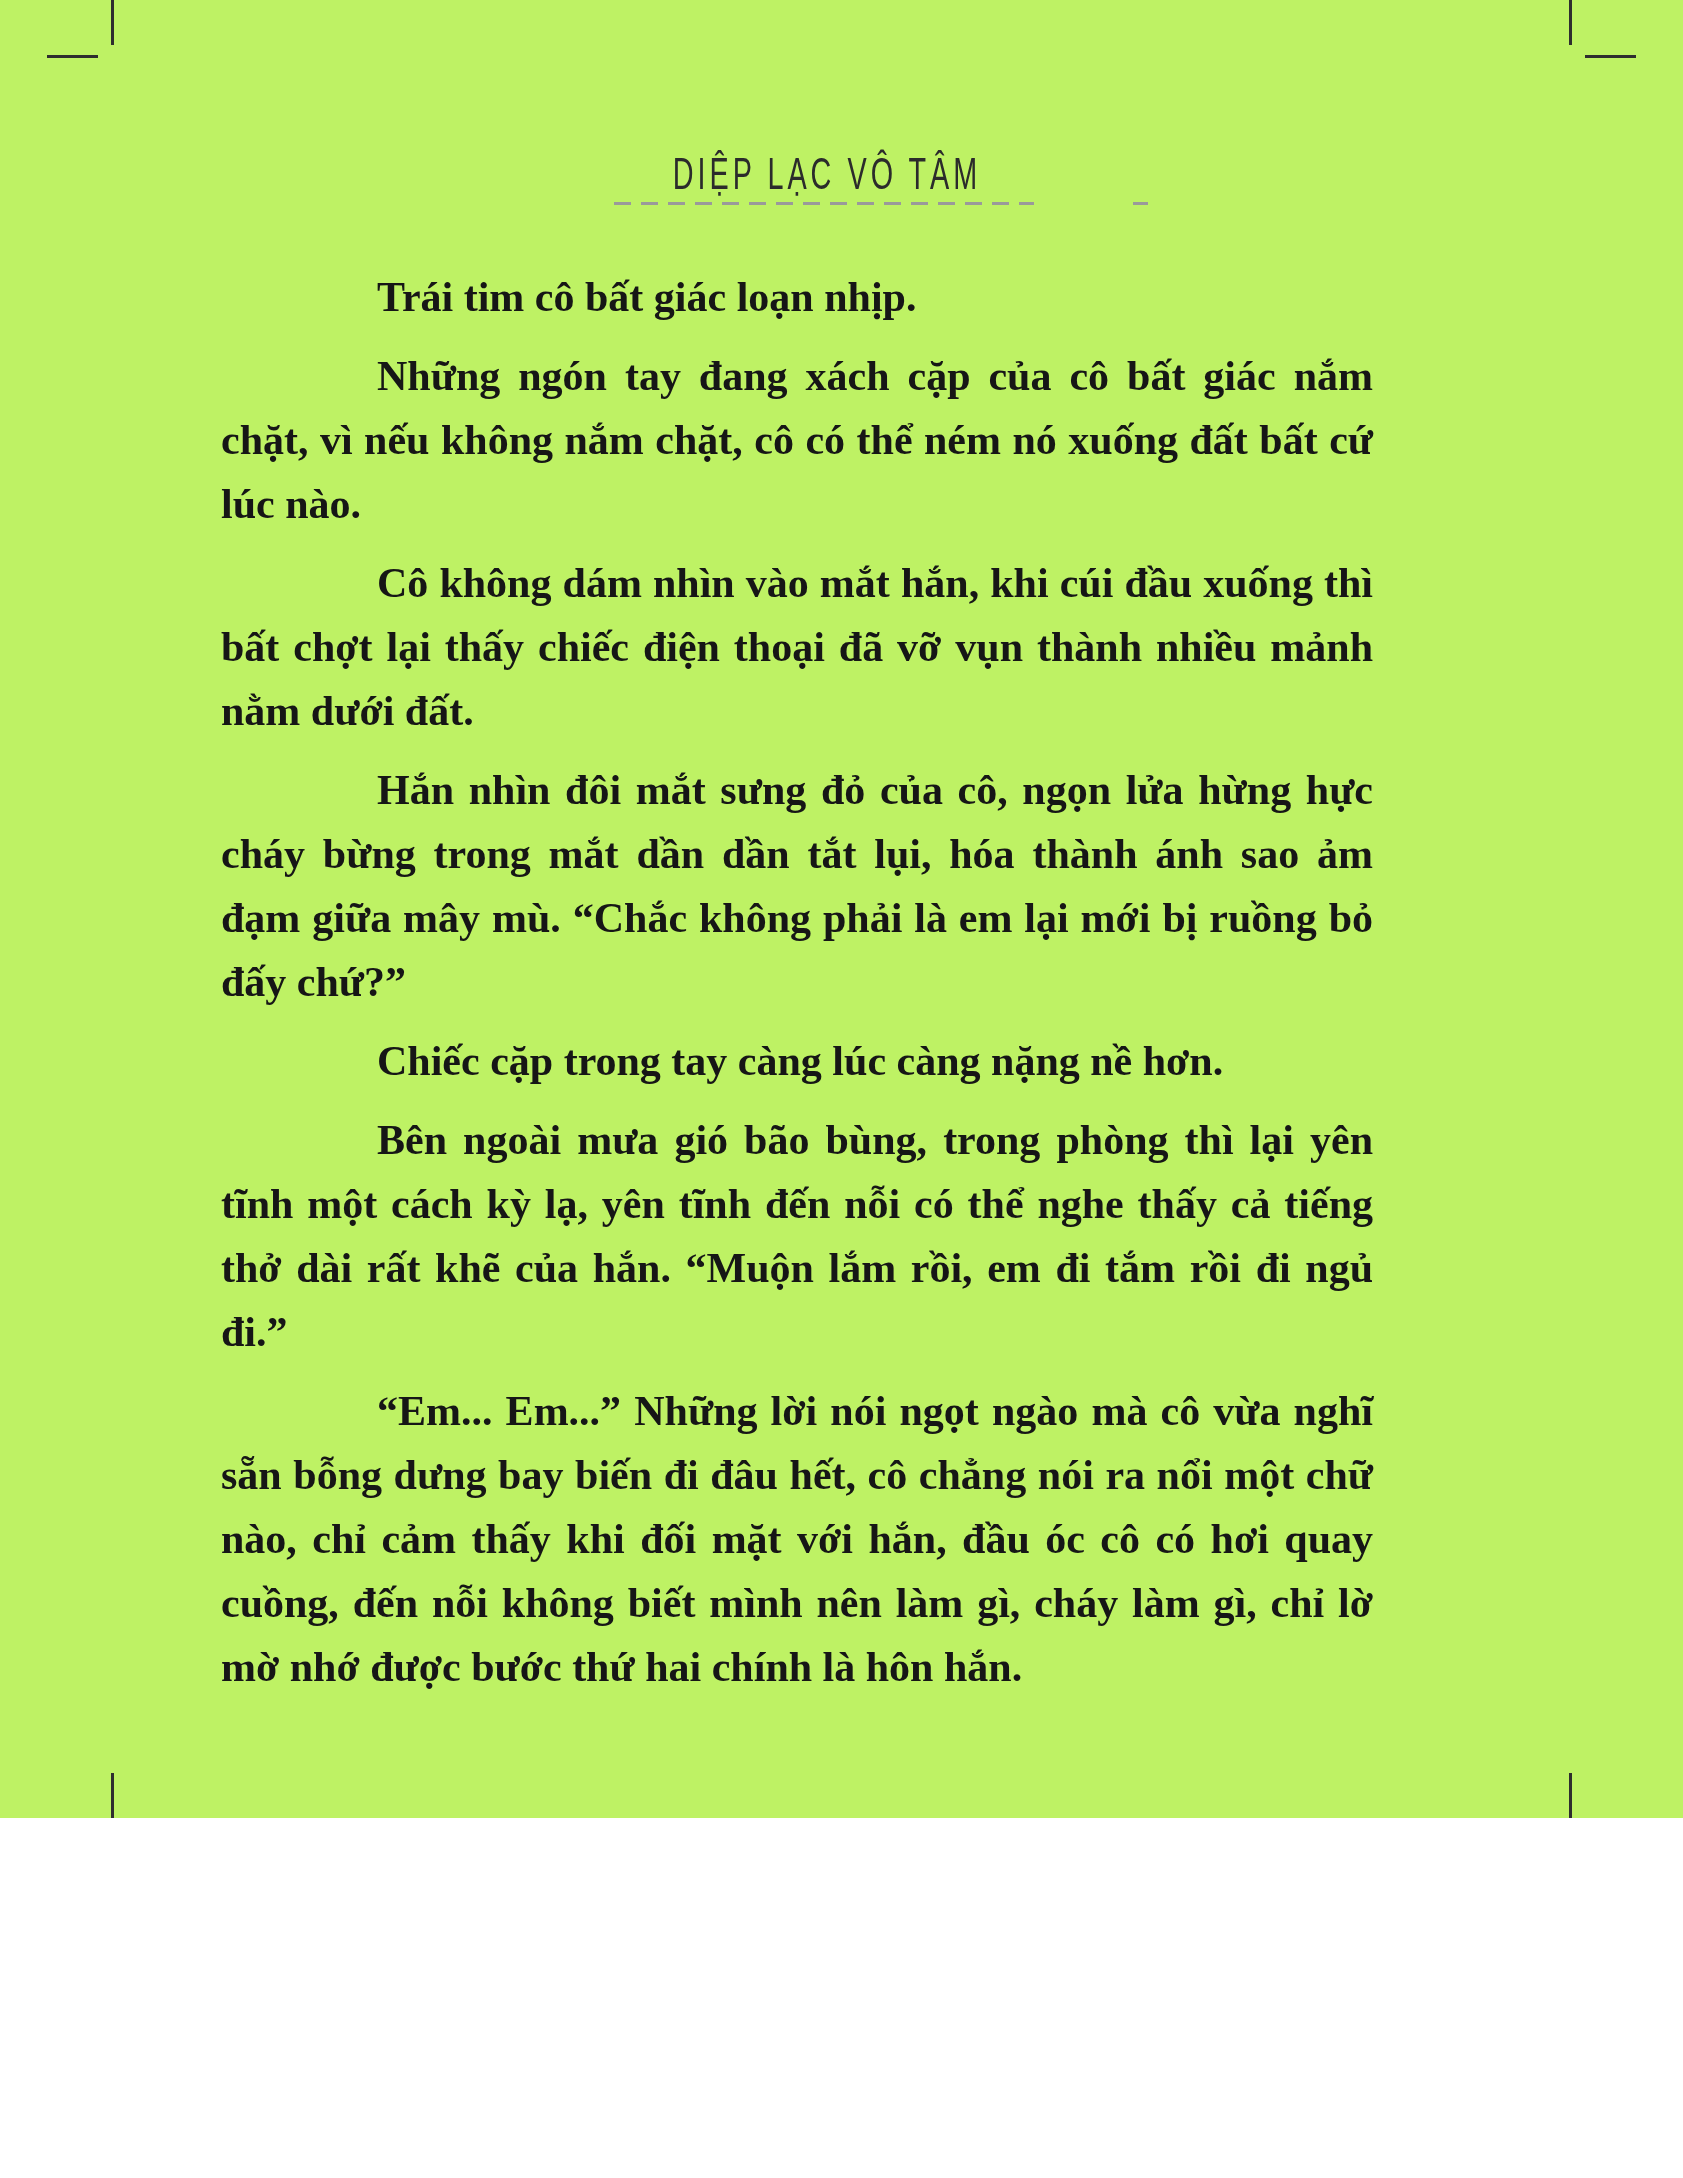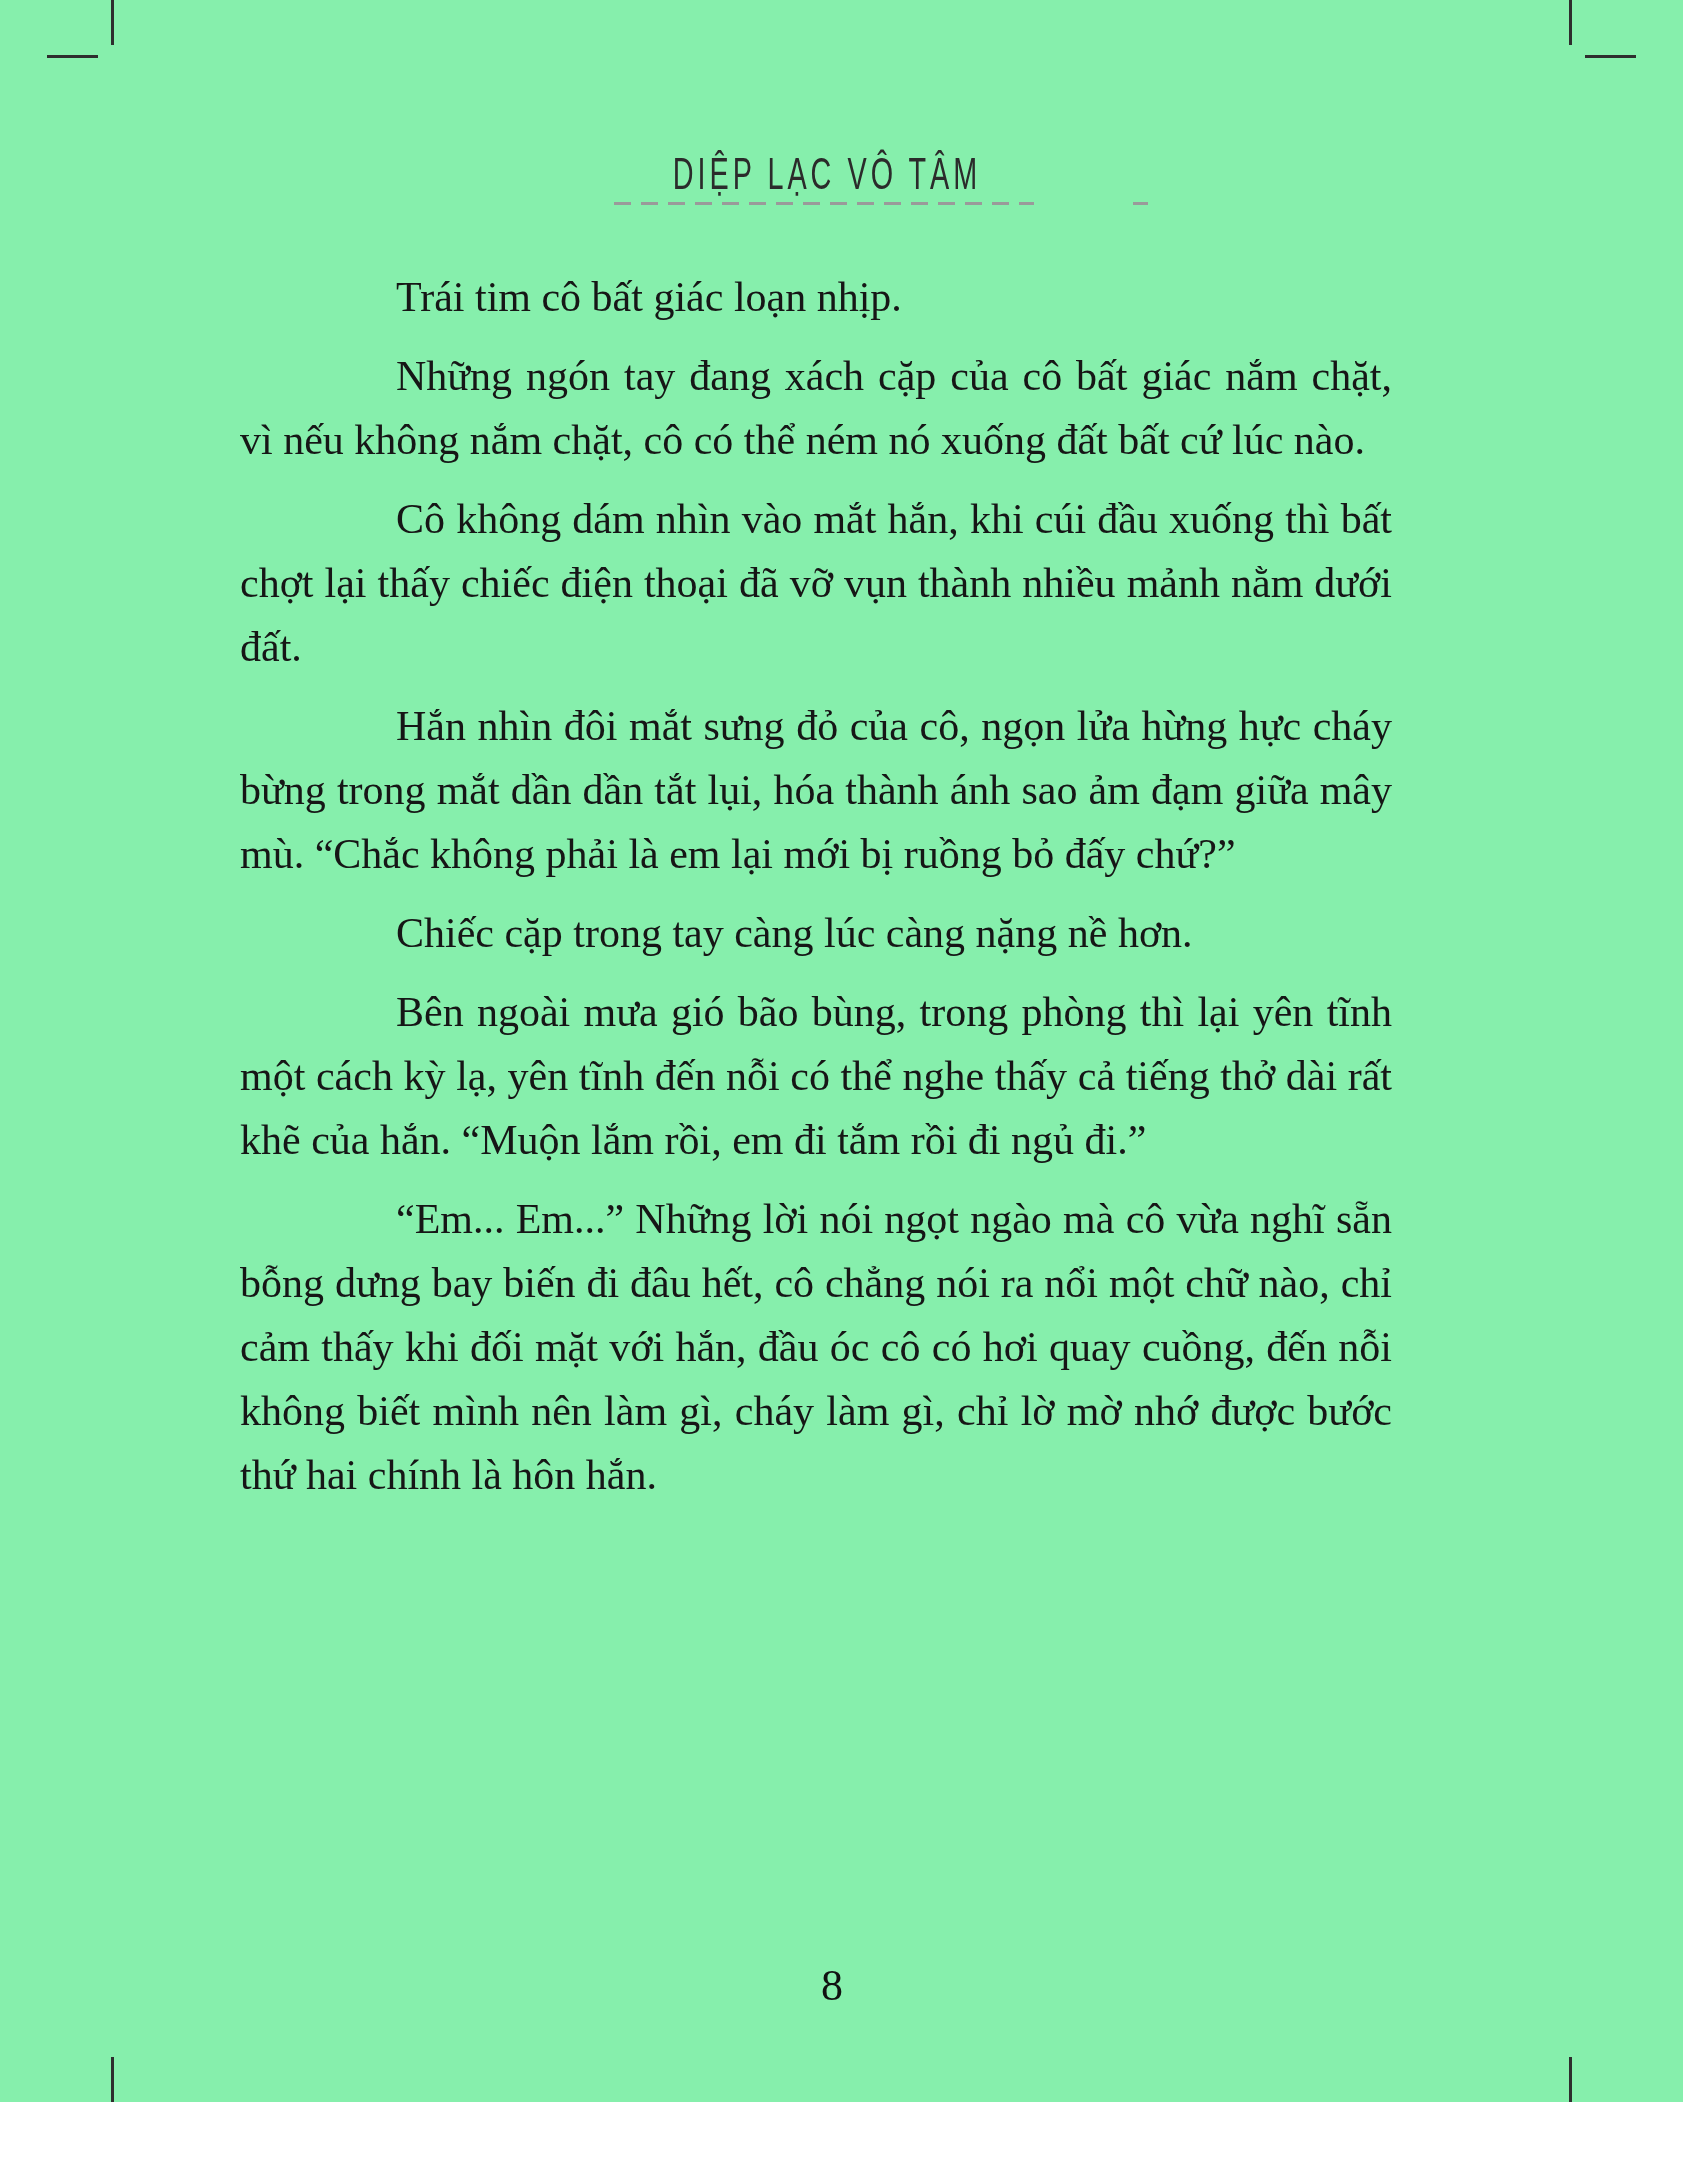--- a/index.html
+++ b/index.html
@@ -3,22 +3,22 @@
 <meta charset="utf-8">
 <style>
   html, body {
     margin: 0;
     padding: 0;
     background: #ffffff;
   }
   .page {
     position: relative;
     width: 1683px;
-    height: 2102px;
-    background: #86efac;
+    height: 1818px;
+    background: #bef264;
     overflow: hidden;
     font-family: "Liberation Serif", "DejaVu Serif", serif;
   }
 
   
   .crop { position: absolute; background: #2e2e2e; }
   .crop.v { width: 3px; height: 45px; }
   .crop.h { width: 51px; height: 3px; }
   .crop.tl-v { left: 111px; top: 0; }
   .crop.tl-h { left: 47px; top: 55px; }
@@ -56,23 +56,24 @@
     top: 202px;
     left: 1133px;
     width: 15px;
     height: 3px;
     background: #9a9a9a;
   }
 
   
   .body-text {
     position: absolute;
-    left: 240px;
+    left: 221px;
     top: 265px;
     width: 1152px;
+    font-weight: bold;
   }
   .para {
     margin: 0 0 15px 0;
     font-size: 42px;
     line-height: 64px;
     text-align: justify;
     text-indent: 156px;
     color: #161616;
   }
 

